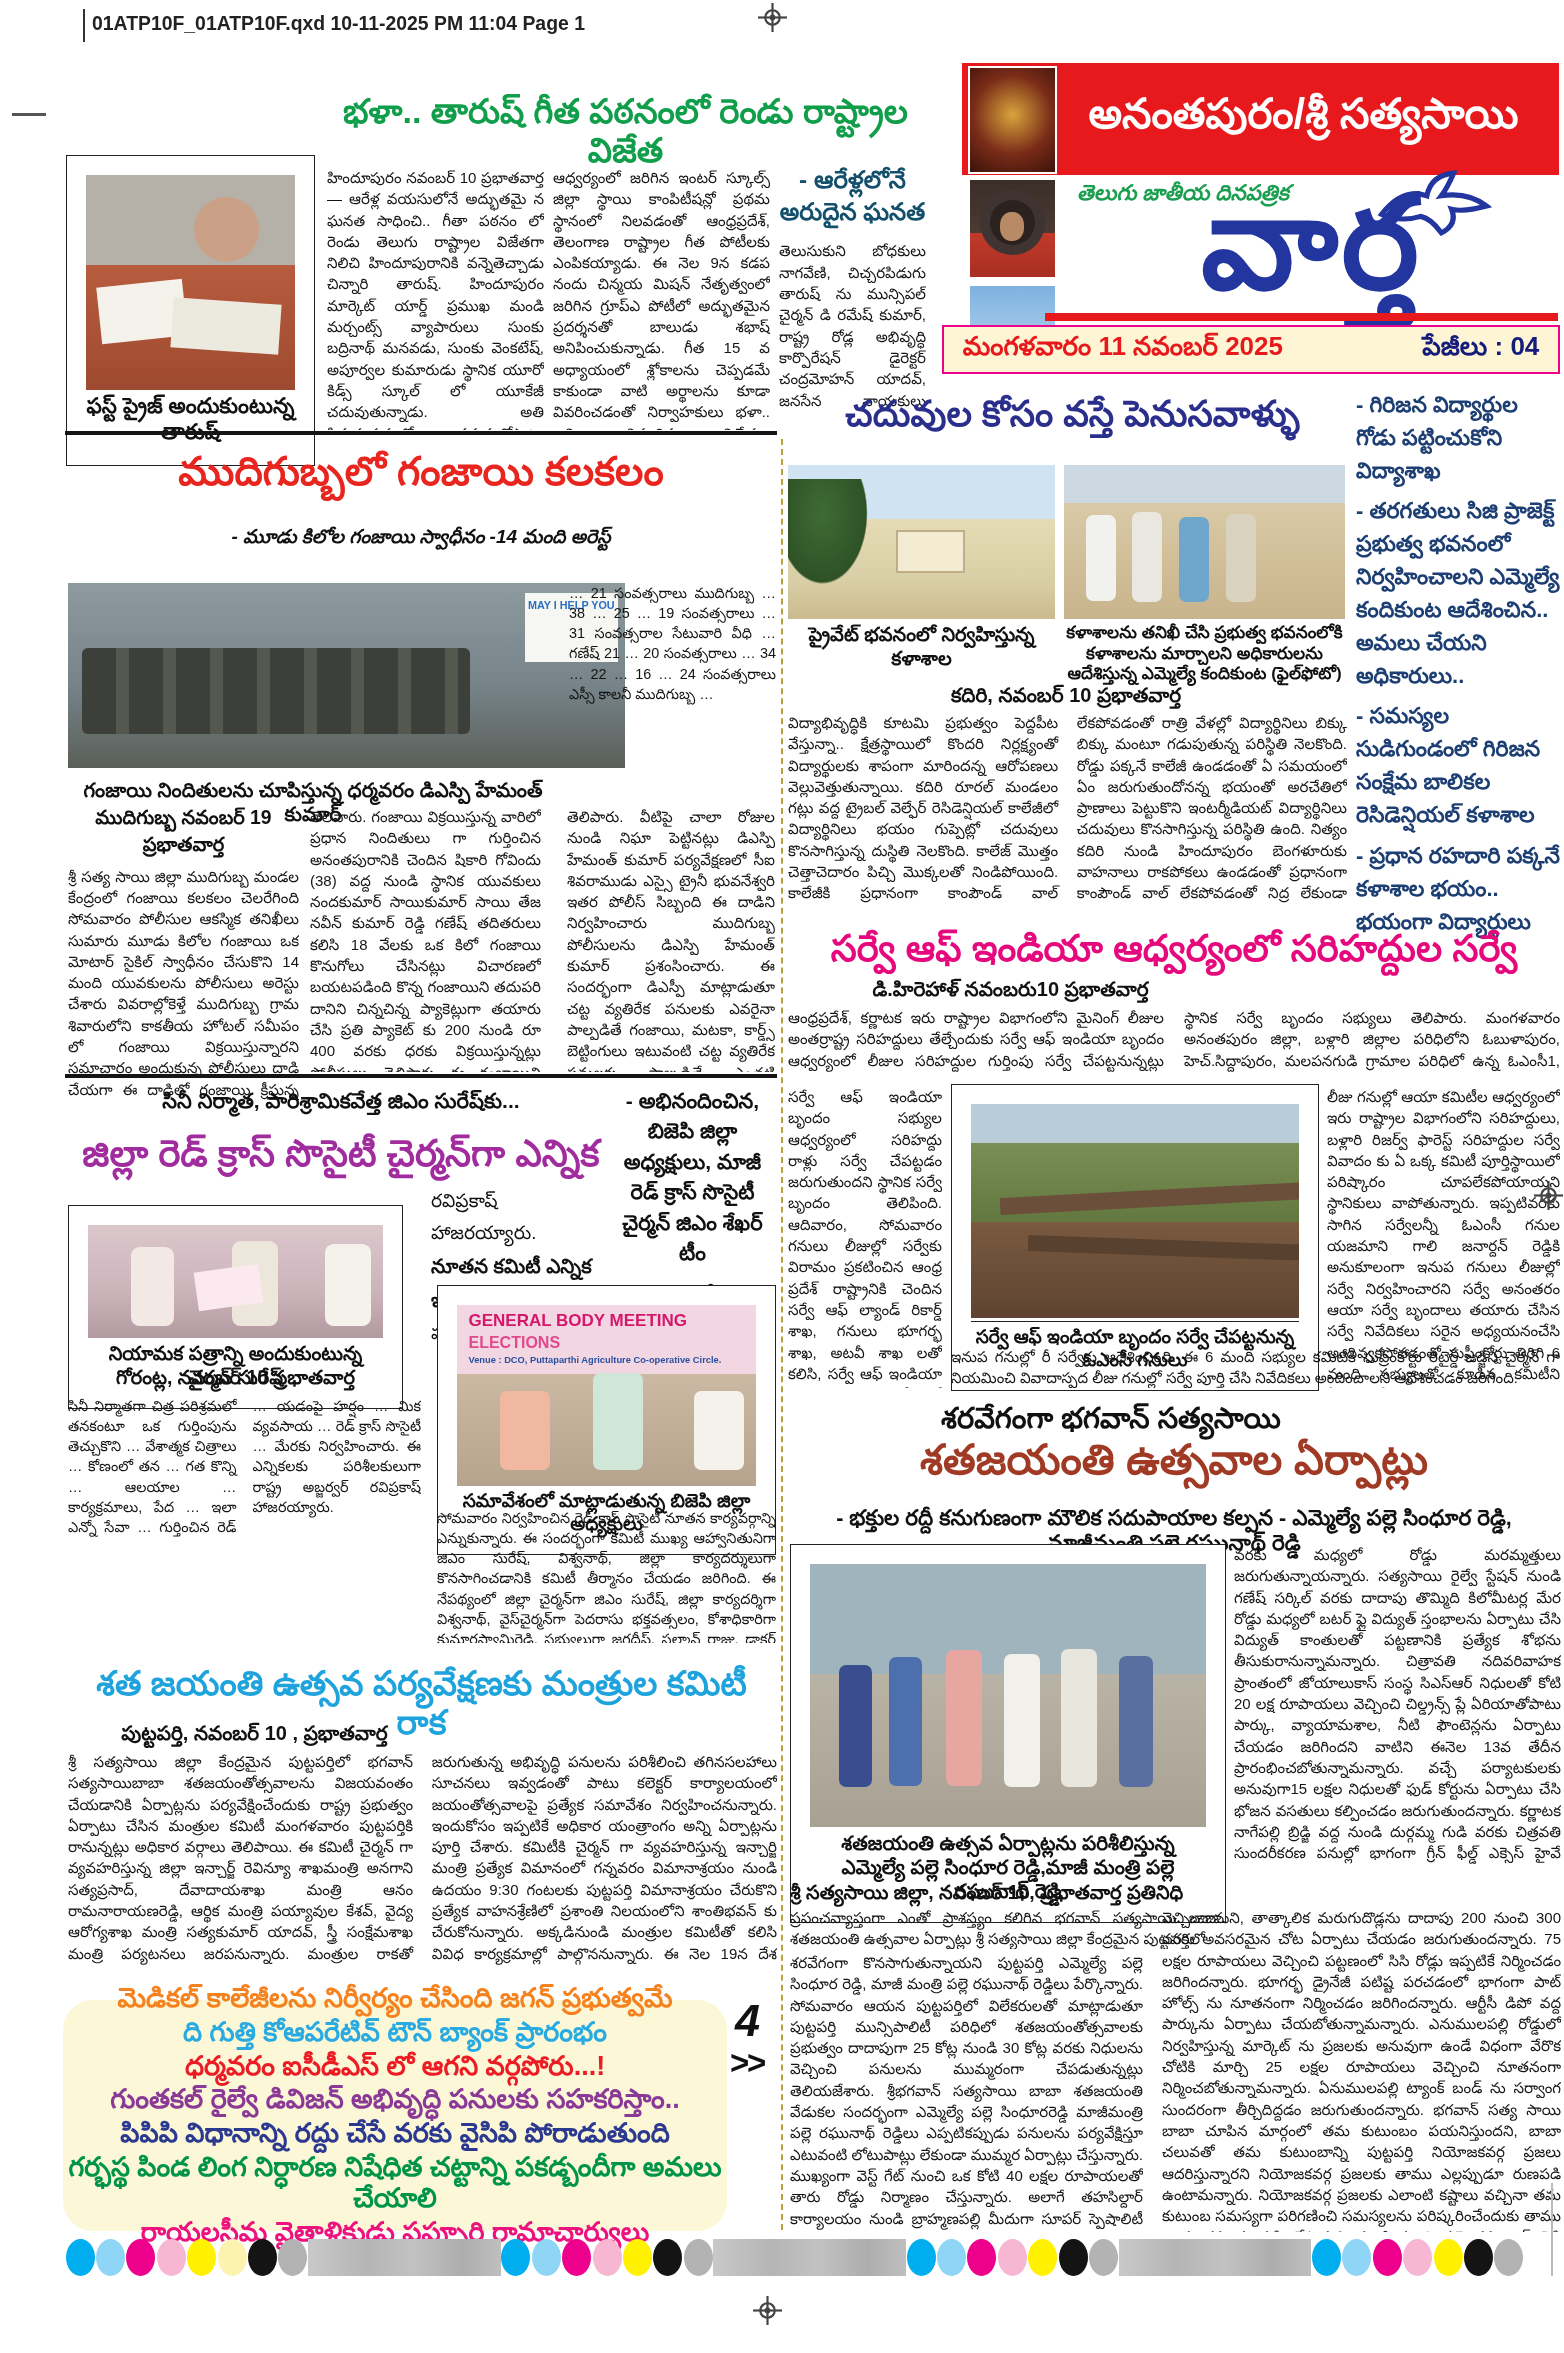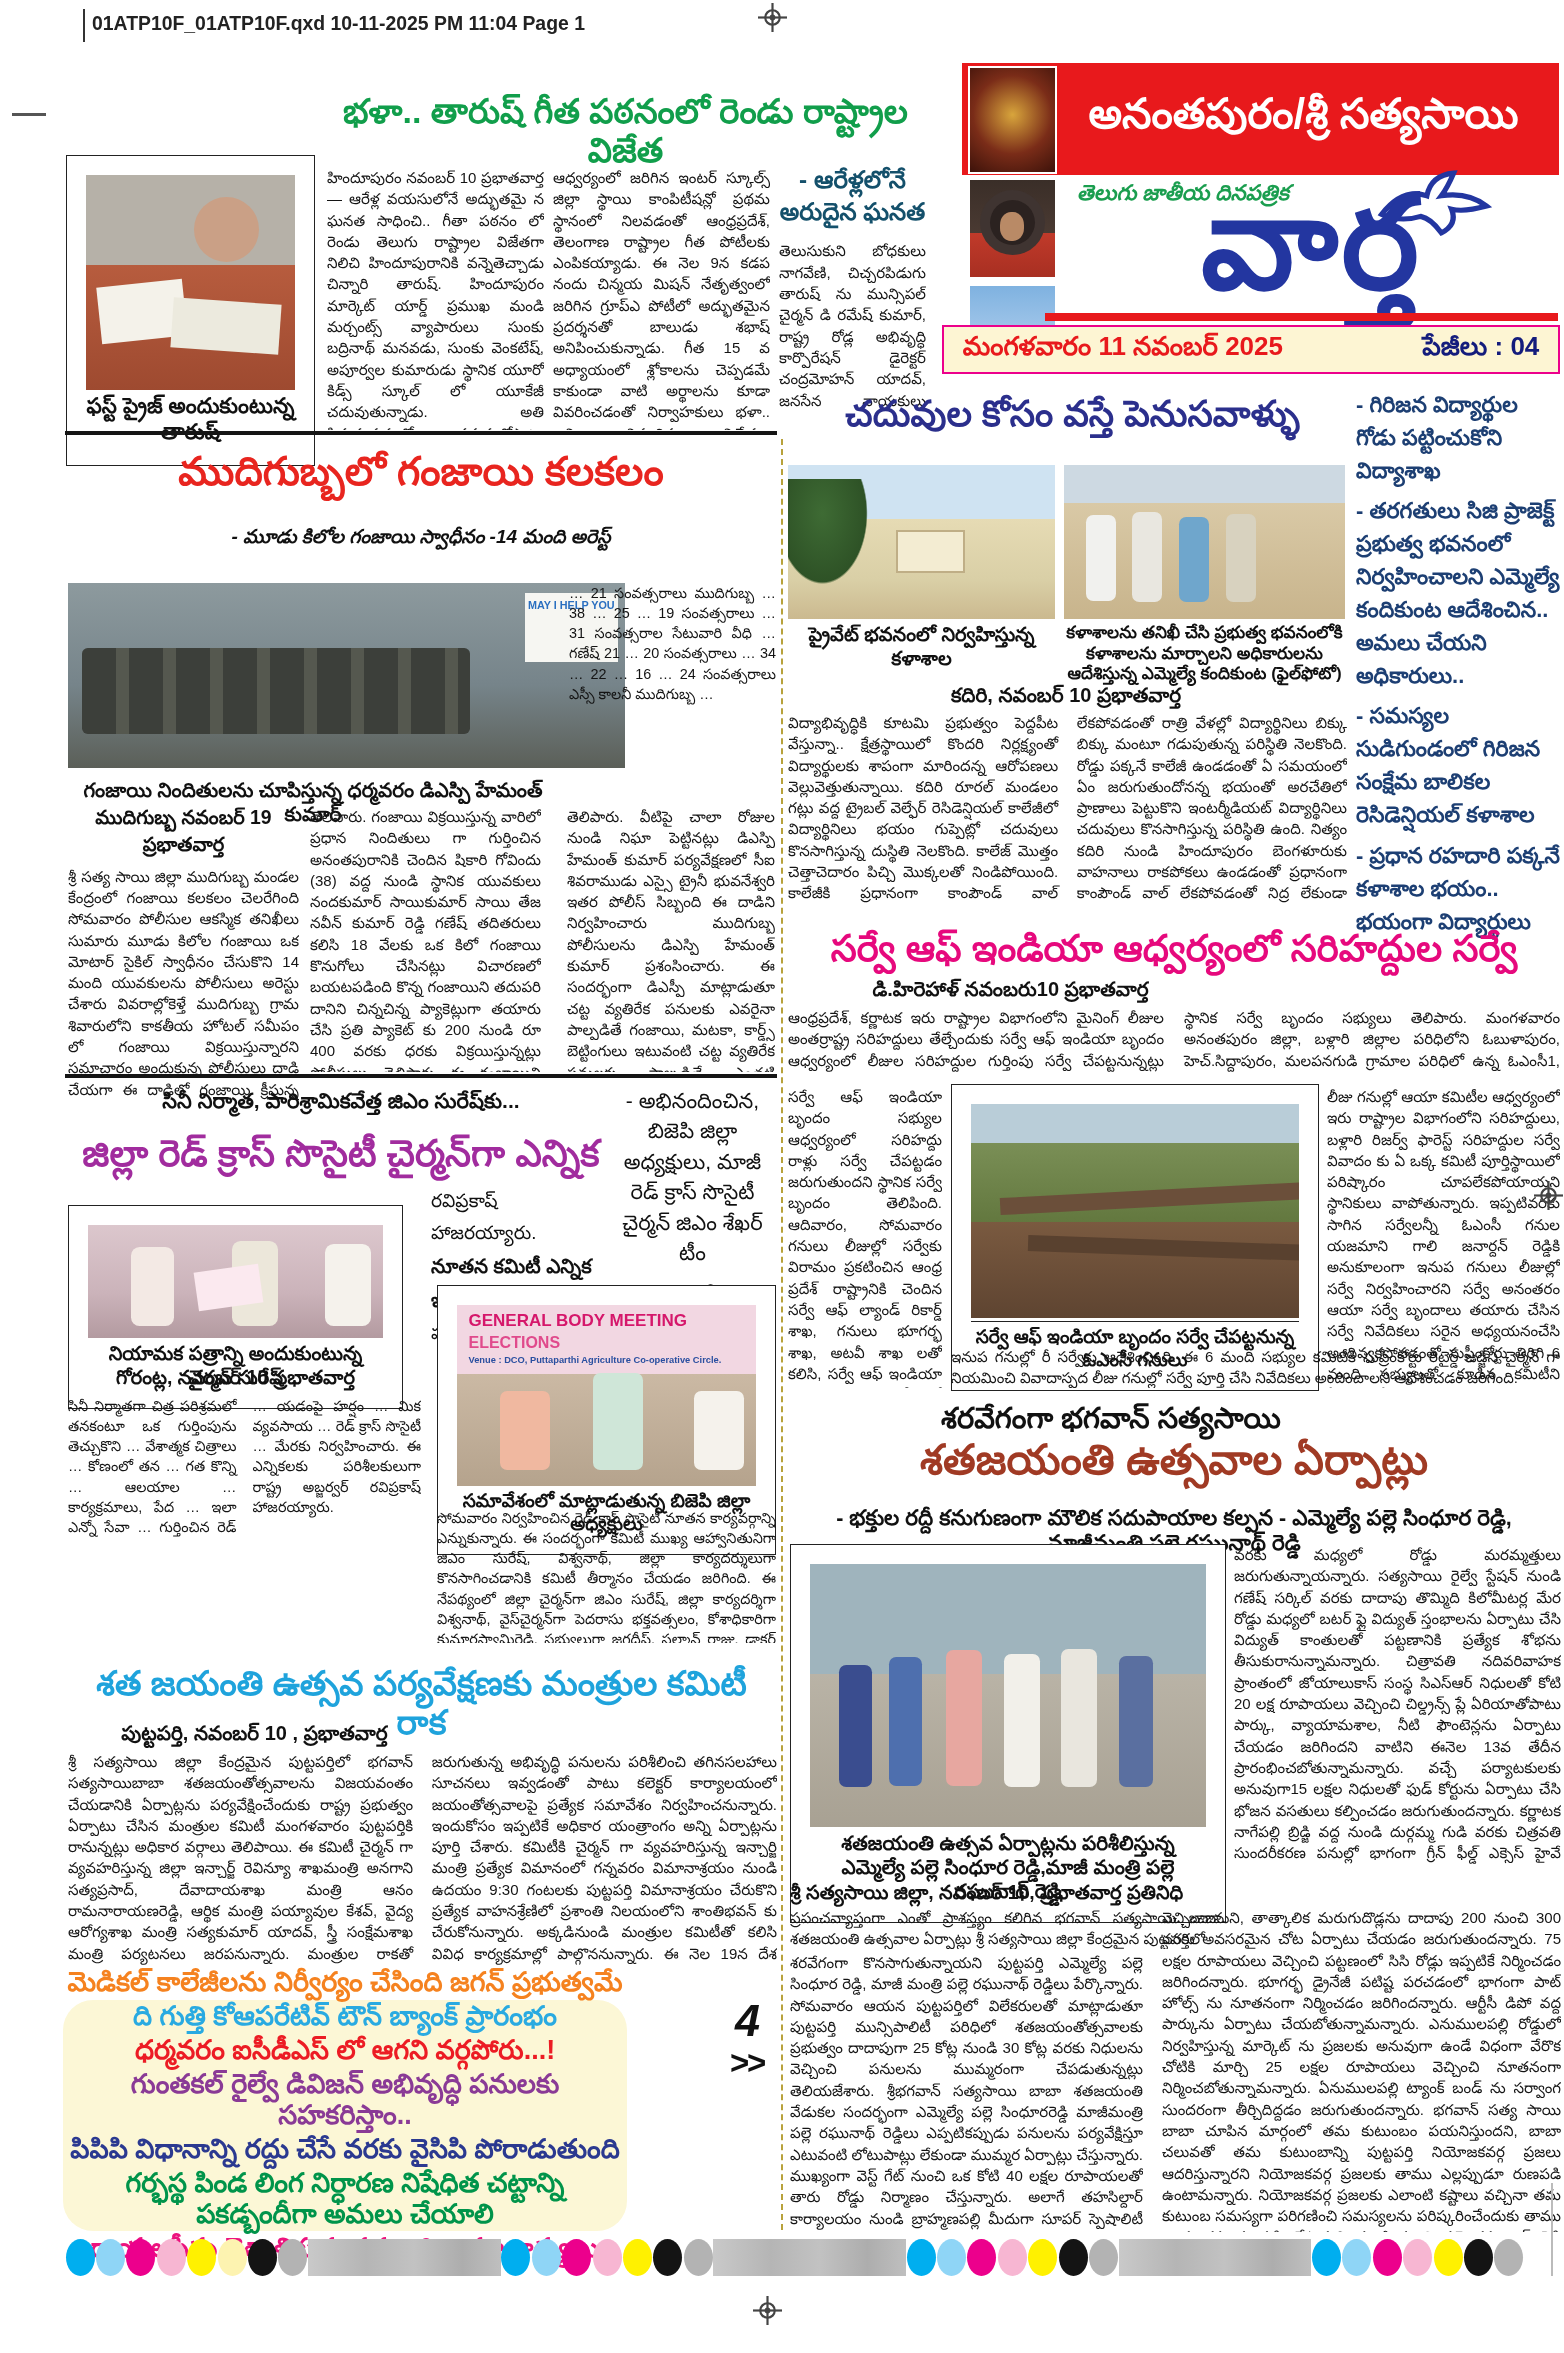--- a/index.html
+++ b/index.html
@@ -155,21 +155,21 @@
     <div class="center byline"></div>
     <div class="center byline" style="font-size:19.4px;margin-bottom:5.7px;">ముదిగుబ్బ నవంబర్ 19 ప్రభాతవార్త</div>
     <div class="txt" style="height:237px;">శ్రీ సత్య సాయి జిల్లా ముదిగుబ్బ మండల కేంద్రంలో గంజాయి కలకలం చెలరేగింది సోమవారం పోలీసుల ఆకస్మిక తనిఖీలు సుమారు మూడు కిలోల గంజాయి ఒక మోటార్ సైకిల్ స్వాధీనం చేసుకొని 14 మంది యువకులను పోలీసులు అరెస్టు చేశారు వివరాల్లోకెళ్తే ముదిగుబ్బ గ్రామ శివారులోని కాకతీయ హోటల్ సమీపం లో గంజాయి విక్రయిస్తున్నారని సమాచారం అందుకున్న పోలీసులు దాడి చేయగా ఈ దాడిలో గంజాయి క్రీస్తున్న వారు. గంజాయి సేవిస్తున్న యువకులు కూడా పోలీసులకు పట్టుబడ్డారు. రాష్ట్రవ్యాప్తంగా గంజాయి వ్యాపారం పై ప్రభుత్వం పలు చర్యలు చేపడుతున్నప్పటికీ గ్రామీణ ప్రాంతాల వరకు గంజాయి చొరబడడం పోలీసులకు పెను సవాలుగా మారిందని అధికారులు</div>
   </div>
   <div class="abs txt" style="left:310px;top:806px;width:231px;height:266px;">తెలిపారు. గంజాయి విక్రయిస్తున్న వారిలో ప్రధాన నిందితులు గా గుర్తించిన అనంతపురానికి చెందిన షికారి గోవిందు (38) వద్ద నుండి స్థానిక యువకులు నందకుమార్ సాయికుమార్ సాయి తేజ నవీన్ కుమార్ రెడ్డి గణేష్ తదితరులు కలిసి 18 వేలకు ఒక కిలో గంజాయి కొనుగోలు చేసినట్లు విచారణలో బయటపడింది కొన్న గంజాయిని తదుపరి దానిని చిన్నచిన్న ప్యాకెట్లుగా తయారు చేసి ప్రతి ప్యాకెట్ కు 200 నుండి రూ 400 వరకు ధరకు విక్రయిస్తున్నట్లు పోలీసులు తెలిపారు ఈ గంజాయిని ఎక్కువగా 16 నుండి 22 సంవత్సరాల వయసు గల యువకులకు విక్రయించి వారిని గంజాయికి అలవాటు చేస్తున్నట్లు పోలీసులు పేర్కొన్నారు అరెస్ట్ అయిన వారి వివరాలు కుమార్ 34 సంవత్సరాలు ముదిగుబ్బ. మేకల సాయి తేజ 24 సంవత్సరాలు ఎస్సి</div>
   <div class="abs txt" style="left:567px;top:806px;width:208px;height:266px;">తెలిపారు. వీటిపై చాలా రోజుల నుండి నిఘా పెట్టినట్లు డిఎస్పి హేమంత్ కుమార్ పర్యవేక్షణలో సీఐ శివరాముడు ఎస్సై ట్రైనీ భువనేశ్వరి ఇతర పోలీస్ సిబ్బంది ఈ దాడిని నిర్వహించారు ముదిగుబ్బ పోలీసులను డిఎస్పి హేమంత్ కుమార్ ప్రశంసించారు. ఈ సందర్భంగా డిఎస్పీ మాట్లాడుతూ చట్ట వ్యతిరేక పనులకు ఎవరైనా పాల్పడితే గంజాయి, మటకా, కార్డ్స్ బెట్టింగులు ఇటువంటి చట్ట వ్యతిరేక పనులకు పాల్పడితే ఎంతటి వారినైనా ఉపేక్షించేది లేదని అటువంటి వారిపై కఠిన చర్యలు తప్పవని హెచ్చరించారు.</div>
   <div class="abs thickrule" style="left:65px;top:1074px;width:712px;height:4.3px;"></div>
 
   <div class="abs hl" style="left:68px;top:1089px;width:546px;font-size:21px;color:#111;">సినీ నిర్మాత, పారిశ్రామికవేత్త జిఎం సురేష్‌కు...</div>
   <div class="abs hl" style="left:68px;top:1133px;width:546px;font-size:37px;color:#a12c9e;">జిల్లా రెడ్ క్రాస్ సొసైటీ చైర్మన్‌గా ఎన్నిక</div>
-  <div class="abs bullets" style="left:609px;top:1086px;width:167px;font-size:21px;font-weight:normal;color:#111;line-height:1.45;text-align:center;">
+  <div class="abs bullets" style="left:609px;top:1086px;width:167px;font-size:21px;font-weight:bold;color:#111;line-height:1.45;text-align:center;">
     <div>- అభినందించిన, బిజెపి జిల్లా అధ్యక్షులు, మాజీ రెడ్ క్రాస్ సొసైటీ చైర్మన్ జిఎం శేఖర్ టీం</div>
     <div style="margin-top:11.5px;">- సెక్రటరీగా విశ్వనాధ్, సభ్యులుగా గోరంట్ల వాసులు భక్తవత్సలం, జగదీష్‌లు</div>
   </div>
   <div class="abs" style="left:431px;top:1185px;width:172px;font-size:18.7px;line-height:1.7;">
     <div>రవిప్రకాష్ హాజరయ్యారు.</div>
     <div style="font-weight:bold;font-size:20px;">నూతన కమిటీ ఎన్నిక ఇదే :</div>
     <div>పుట్టపర్తి జిల్లా కేంద్రంలో</div>
   </div>
   <div class="abs fig" style="left:68px;top:1205px;width:335px;">
     <div class="ph" style="height:113px;background:linear-gradient(180deg,#dcc7cd 0%,#cbb3ba 60%,#b39aa0 100%);">
@@ -192,21 +192,21 @@
       <div class="abs" style="left:237px;top:86px;width:50px;height:79px;background:#f5f2ec;border-radius:7.2px;"></div>
     </div>
     <div class="cap" style="font-size:18.7px;">సమావేశంలో మాట్లాడుతున్న బిజెపి జిల్లా అధ్యక్షులు</div>
   </div>
   <div class="abs txt2" style="left:437px;top:1508px;width:339px;height:135px;">సోమవారం నిర్వహించిన రెడ్ క్రాస్ సొసైటీ నూతన కార్యవర్గాన్ని ఎన్నుకున్నారు. ఈ సందర్భంగా కమిటీ ముఖ్య ఆహ్వానితునిగా జిఎం సురేష్, విశ్వనాథ్, జిల్లా కార్యదర్శులుగా కొనసాగించడానికి కమిటీ తీర్మానం చేయడం జరిగింది. ఈ నేపథ్యంలో జిల్లా చైర్మన్‌గా జిఎం సురేష్, జిల్లా కార్యదర్శిగా విశ్వనాథ్, వైస్‌చైర్మన్‌గా పెదరాసు భక్తవత్సలం, కోశాధికారిగా కుమారస్వామిరెడ్డి, సభ్యులుగా జగదీష్, సల్మాన్ రాజు, డాక్టర్ చక్రవర్తి, డాక్టర్ వెంకటరమణ, శివశంకర్‌రెడ్డి, మల్లికార్జున, కిషోర్‌బాబు, సంజీవ, కమిటీ సభ్యులను ఘనంగా సన్మానించారు.</div>
 
   <div class="abs hl" style="left:68px;top:1664px;width:707px;font-size:34px;color:#1fa3dc;">శత జయంతి ఉత్సవ పర్యవేక్షణకు మంత్రుల కమిటీ  రాక</div>
   <div class="abs center byline" style="left:68px;top:1722px;width:373px;font-size:20px;">పుట్టపర్తి, నవంబర్ 10 , ప్రభాతవార్త</div>
   <div class="abs txt" style="left:68px;top:1751px;width:709px;height:225px;column-count:2;column-gap:18.7px;">శ్రీ సత్యసాయి జిల్లా కేంద్రమైన పుట్టపర్తిలో భగవాన్ సత్యసాయిబాబా శతజయంతోత్సవాలను విజయవంతం చేయడానికి ఏర్పాట్లను పర్యవేక్షించేందుకు రాష్ట్ర ప్రభుత్వం ఏర్పాటు చేసిన మంత్రుల కమిటీ మంగళవారం పుట్టపర్తికి రానున్నట్లు అధికార వర్గాలు తెలిపాయి. ఈ కమిటీ చైర్మన్ గా వ్యవహరిస్తున్న జిల్లా ఇన్చార్జ్ రెవిన్యూ శాఖమంత్రి అనగాని సత్యప్రసాద్, దేవాదాయశాఖ మంత్రి ఆనం రామనారాయణరెడ్డి, ఆర్థిక మంత్రి పయ్యావుల కేశవ్, వైద్య ఆరోగ్యశాఖ మంత్రి సత్యకుమార్ యాదవ్, స్త్రీ సంక్షేమశాఖ మంత్రి పర్యటనలు జరపనున్నారు. మంత్రుల రాకతో జరుగుతున్న అభివృద్ధి పనులను పరిశీలించి తగినసలహాలు సూచనలు ఇవ్వడంతో పాటు కలెక్టర్ కార్యాలయంలో జయంతోత్సవాలపై ప్రత్యేక సమావేశం నిర్వహించనున్నారు. ఇందుకోసం ఇప్పటికే అధికార యంత్రాంగం అన్ని ఏర్పాట్లను పూర్తి చేశారు. కమిటీకి చైర్మన్ గా వ్యవహరిస్తున్న ఇన్చార్జి మంత్రి ప్రత్యేక విమానంలో గన్నవరం విమానాశ్రయం నుండి ఉదయం 9:30 గంటలకు పుట్టపర్తి విమానాశ్రయం చేరుకొని ప్రత్యేక వాహనశ్రేణిలో ప్రశాంతి నిలయంలోని శాంతిభవన్ కు చేరుకోనున్నారు. అక్కడినుండి మంత్రుల కమిటీతో కలిసి వివిధ కార్యక్రమాల్లో పాల్గొననున్నారు. ఈ నెల 19న దేశ ప్రధానితో పాటు ముఖ్యమంత్రి చంద్రబాబు నాయుడు పుట్టపర్తి కి రానుండడంతో వేదికల వద్ద ఏర్పాట్లను అత్యంత ప్రతిష్టాత్మకంగా చేపడుతున్నారు. భక్తులకు ఎలాంటి ఇబ్బందులు, సౌకర్యాలు కలగకుండా ప్రభుత్వం అన్ని రకాల ఏర్పాట్లను చేస్తోంది.</div>
 
-  <div class="abs" style="left:63px;top:2000px;width:564px;height:231px;background:#fcf7d6;border-radius:30px;display:flex;flex-direction:column;justify-content:center;gap:2.9px;">
+  <div class="abs" style="left:63px;top:2000px;width:664px;height:231px;background:#fcf7d6;border-radius:30px;display:flex;flex-direction:column;justify-content:center;gap:2.9px;">
     <div class="hl" style="font-size: 27px; color: rgb(245, 130, 31);">మెడికల్ కాలేజీలను నిర్వీర్యం చేసింది జగన్ ప్రభుత్వమే</div>
     <div class="hl" style="font-size: 27px; color: rgb(41, 170, 225);">ది గుత్తి కోఆపరేటివ్ టౌన్ బ్యాంక్ ప్రారంభం</div>
     <div class="hl" style="font-size: 27px; color: rgb(236, 28, 36);">ధర్మవరం ఐసీడీఎస్ లో ఆగని వర్గపోరు...!</div>
     <div class="hl" style="font-size: 27px; color: rgb(138, 58, 150);">గుంతకల్ రైల్వే డివిజన్ అభివృద్ధి పనులకు సహకరిస్తాం..</div>
     <div class="hl" style="font-size: 27px; color: rgb(43, 57, 144);">పిపిపి విధానాన్ని రద్దు చేసే వరకు వైసిపి పోరాడుతుంది</div>
     <div class="hl" style="font-size: 27px; color: rgb(0, 148, 74);">గర్భస్థ పిండ లింగ నిర్ధారణ నిషేధిత చట్టాన్ని పకడ్బందీగా అమలు చేయాలి</div>
     <div class="hl" style="font-size: 27px; color: rgb(236, 19, 126);">రాయలసీమ వైతాళికుడు పప్పూరి రామాచార్యులు</div>
   </div>
   <div class="abs" style="left:735px;top:1995px;font-size:45px;font-weight:bold;font-style:italic;color:#111;">4</div>
   <div class="abs" style="left:730px;top:2044px;font-size:33px;font-weight:bold;color:#111;letter-spacing:-2.2px;">&gt;&gt;</div>

